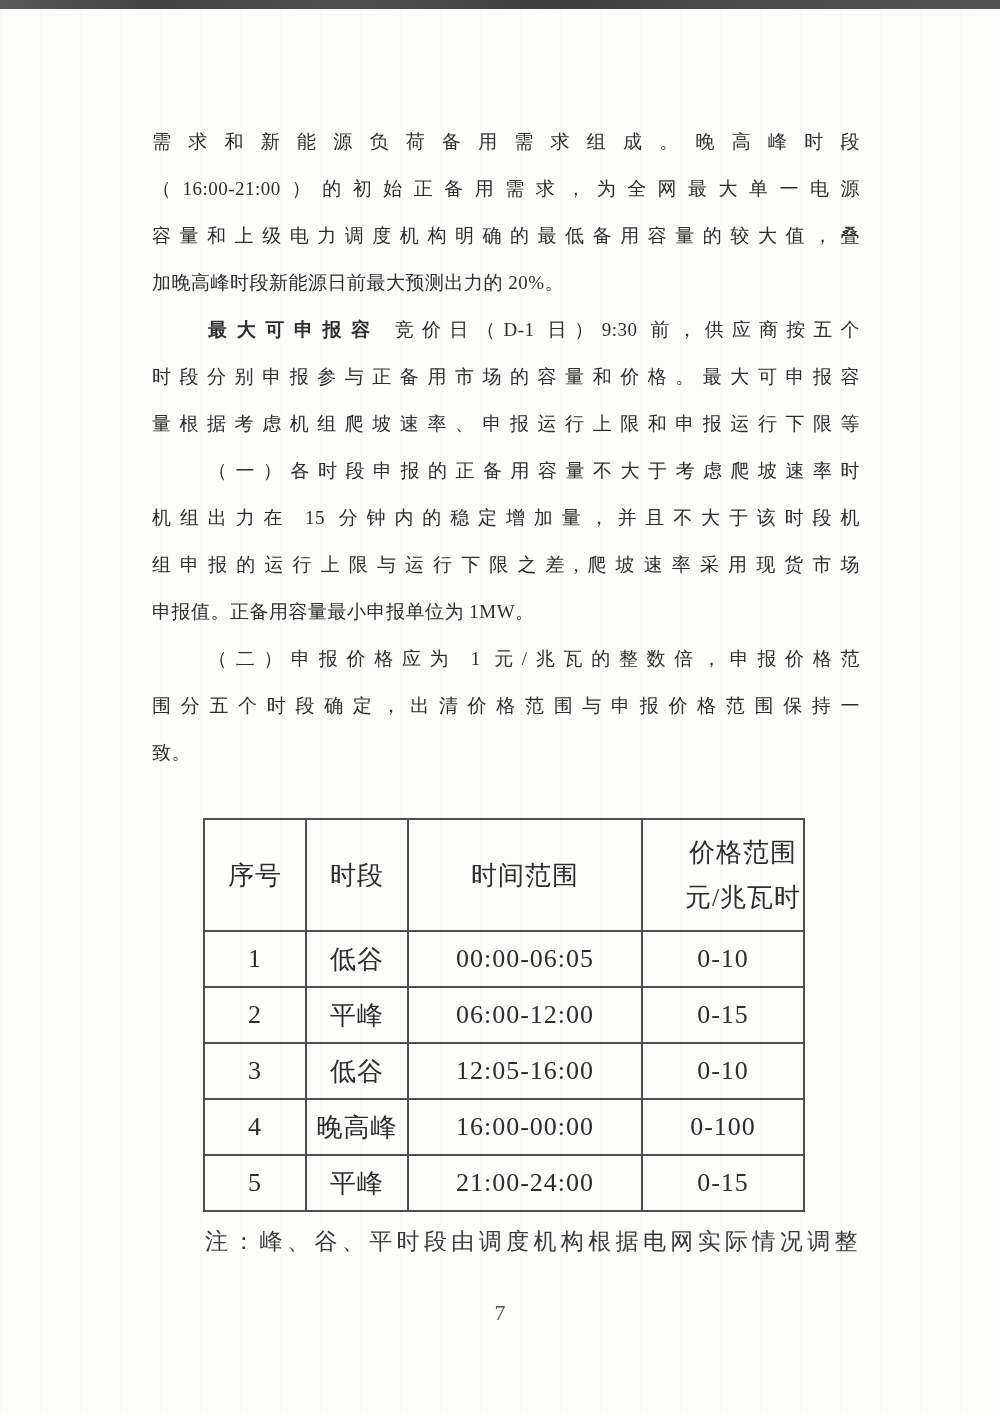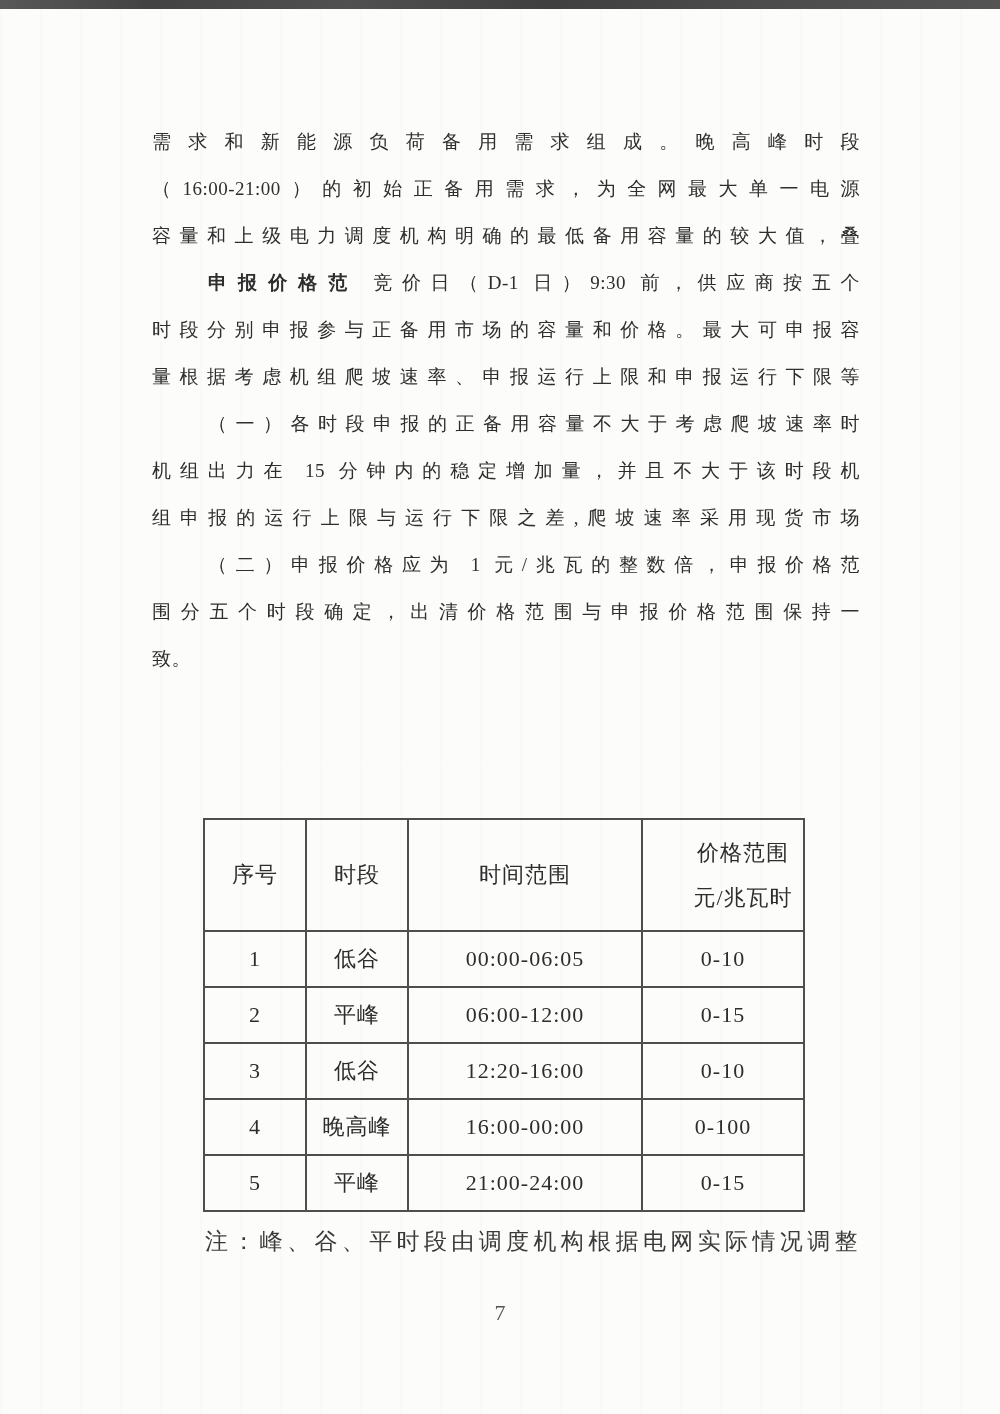--- a/index.html
+++ b/index.html
@@ -27,21 +27,21 @@
     height:47px; overflow:hidden;
     text-align:justify; text-align-last:justify;
     letter-spacing:0.5px;
   }
   .line.last { text-align-last:left; }
   .line.indent { text-indent:56px; }
   .lead-bold { font-weight:bold; margin-right:15px; letter-spacing:2px; }
   .doc-table {
     position:absolute; left:203px; top:818px; width:600px;
     border-collapse:collapse; table-layout:fixed;
-    font-size:22px; color:#2d2d2d;
+    font-size:26px; color:#2d2d2d;
   }
   .doc-table th, .doc-table td {
     border:2px solid #4e4e4e;
     text-align:center; vertical-align:middle;
     font-weight:normal; background:transparent;
     letter-spacing:1px;
   }
   .doc-table thead th { height:112px; }
   .doc-table tbody td { height:56px; }
   .col-idx   { width:102px; }
@@ -66,34 +66,36 @@
 <div class="page">
 
   <div class="scan-edge"></div>
 
   <div class="body-text">
 
     <div>
       <div class="line">需求和新能源负荷备用需求组成。晚高峰时段</div>
       <div class="line">（16:00-21:00）的初始正备用需求，为全网最大单一电源</div>
       <div class="line">容量和上级电力调度机构明确的最低备用容量的较大值，叠</div>
+      <div class="line last">加晚高峰时段新能源日前最大预测出力的 20%。</div>
     </div>
 
     <div>
       <div class="line indent">
-        <span class="lead-bold">申报价格范</span><span>竞价日（D-1 日）9:30 前，供应商按五个</span>
+        <span class="lead-bold">最大可申报容</span><span>竞价日（D-1 日）9:30 前，供应商按五个</span>
       </div>
       <div class="line">时段分别申报参与正备用市场的容量和价格。最大可申报容</div>
       <div class="line">量根据考虑机组爬坡速率、申报运行上限和申报运行下限等</div>
     </div>
 
     <div>
       <div class="line indent">（一）各时段申报的正备用容量不大于考虑爬坡速率时</div>
       <div class="line">机组出力在 15 分钟内的稳定增加量，并且不大于该时段机</div>
       <div class="line">组申报的运行上限与运行下限之差,爬坡速率采用现货市场</div>
+      <div class="line last">申报值。正备用容量最小申报单位为 1MW。</div>
     </div>
 
     <div>
       <div class="line indent">（二）申报价格应为 1 元/兆瓦的整数倍，申报价格范</div>
       <div class="line">围分五个时段确定，出清价格范围与申报价格范围保持一</div>
       <div class="line last">致。</div>
     </div>
   </div>
 
   <table class="doc-table">
@@ -117,21 +119,21 @@
       </tr>
       <tr>
         <td>2</td>
         <td>平峰</td>
         <td>06:00-12:00</td>
         <td>0-15</td>
       </tr>
       <tr>
         <td>3</td>
         <td>低谷</td>
-        <td>12:20-16:00</td>
+        <td>12:05-16:00</td>
         <td>0-10</td>
       </tr>
       <tr>
         <td>4</td>
         <td>晚高峰</td>
         <td>16:00-00:00</td>
         <td>0-100</td>
       </tr>
       <tr>
         <td>5</td>

